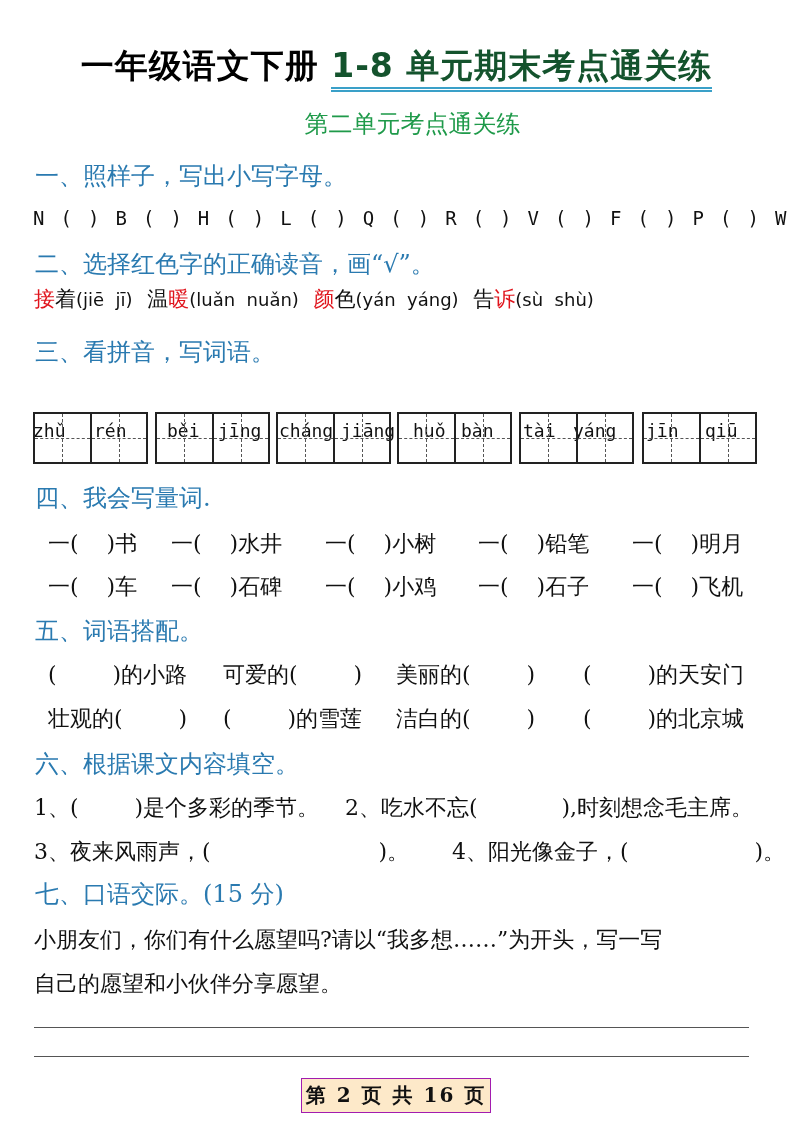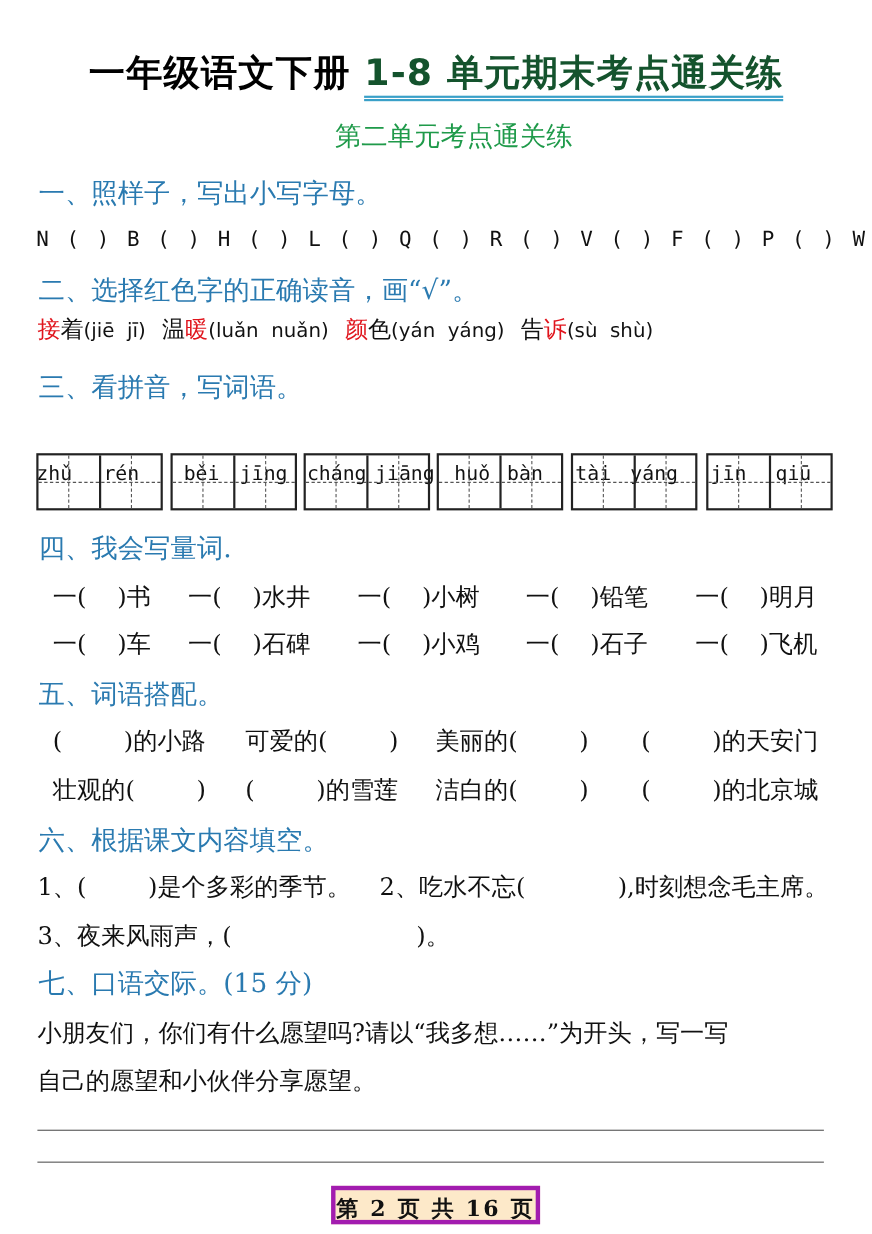--- a/index.html
+++ b/index.html
@@ -30,21 +30,21 @@
   .tzg .cell { position: relative; flex: 1; height: 100%; }
   .tzg .cell + .cell { border-left: 2px solid #222; }
   .tzg .cell::before { content: ""; position: absolute; left: 50%; top: 0; bottom: 0; border-left: 1.5px dashed #555; }
   .tzg .cell::after { content: ""; position: absolute; top: 50%; left: 0; right: 0; border-top: 1.5px dashed #555; }
 
   .row { font-size: 22px; line-height: 32px; }
   .mw { position: absolute; }
 
   .line { position: absolute; left: 34px; width: 715px; height: 0; border-top: 1.5px solid #555; }
 
-  .footer { left: 301px; top: 1078px; width: 190px; height: 35px; background: #fde9c9; border: 4px solid #a21caf; text-align: center; font-size: 20px; line-height: 33px; font-weight: bold; letter-spacing: 2px; }
+  .footer { left: 301px; top: 1078px; width: 190px; height: 35px; background: #fde9c9; border: 1px solid #a21caf; text-align: center; font-size: 20px; line-height: 33px; font-weight: bold; letter-spacing: 2px; }
 </style>
 </head>
 <body>
 
 <div class="abs title">
   <span class="t-black">一年级语文下册</span>
   <span class="t-red"><span>1-8 单元期末考点通关练</span><span class="uline"></span></span>
 </div>
 <div class="abs subtitle">第二单元考点通关练</div>
 
@@ -129,20 +129,21 @@
   <span class="mw" style="left:583px;white-space:pre">(        )的北京城</span>
 </div>
 
 <div class="abs heading" style="top:748px">六、根据课文内容填空。</div>
 <div class="abs row" style="top:792px;left:0;width:793px;height:32px">
   <span class="mw" style="left:34px;white-space:pre">1、(        )是个多彩的季节。</span>
   <span class="mw" style="left:345px;white-space:pre">2、吃水不忘(            ),时刻想念毛主席。</span>
 </div>
 <div class="abs row" style="top:836px;left:0;width:793px;height:32px">
   <span class="mw" style="left:34px;white-space:pre">3、夜来风雨声，(                        )。</span>
+  <span class="mw" style="left:452px;white-space:pre">4、阳光像金子，(                  )。</span>
 </div>
 
 <div class="abs heading" style="top:878px">七、口语交际。(15 分)</div>
 <div class="abs row" style="top:924px;left:34px">小朋友们，你们有什么愿望吗?请以“我多想……”为开头，写一写</div>
 <div class="abs row" style="top:968px;left:34px">自己的愿望和小伙伴分享愿望。</div>
 <div class="line" style="top:1027px"></div>
 <div class="line" style="top:1056px"></div>
 
 <div class="abs footer">第 2 页 共 16 页</div>
 

